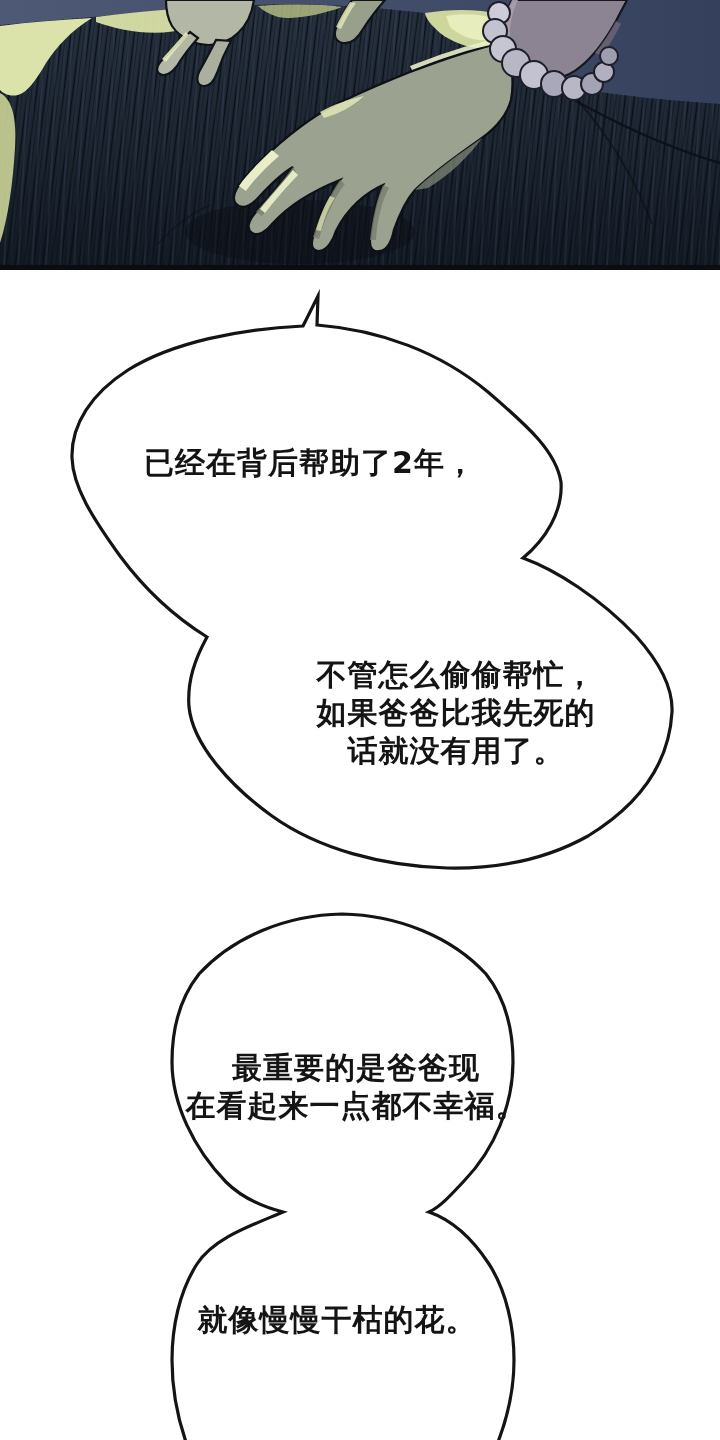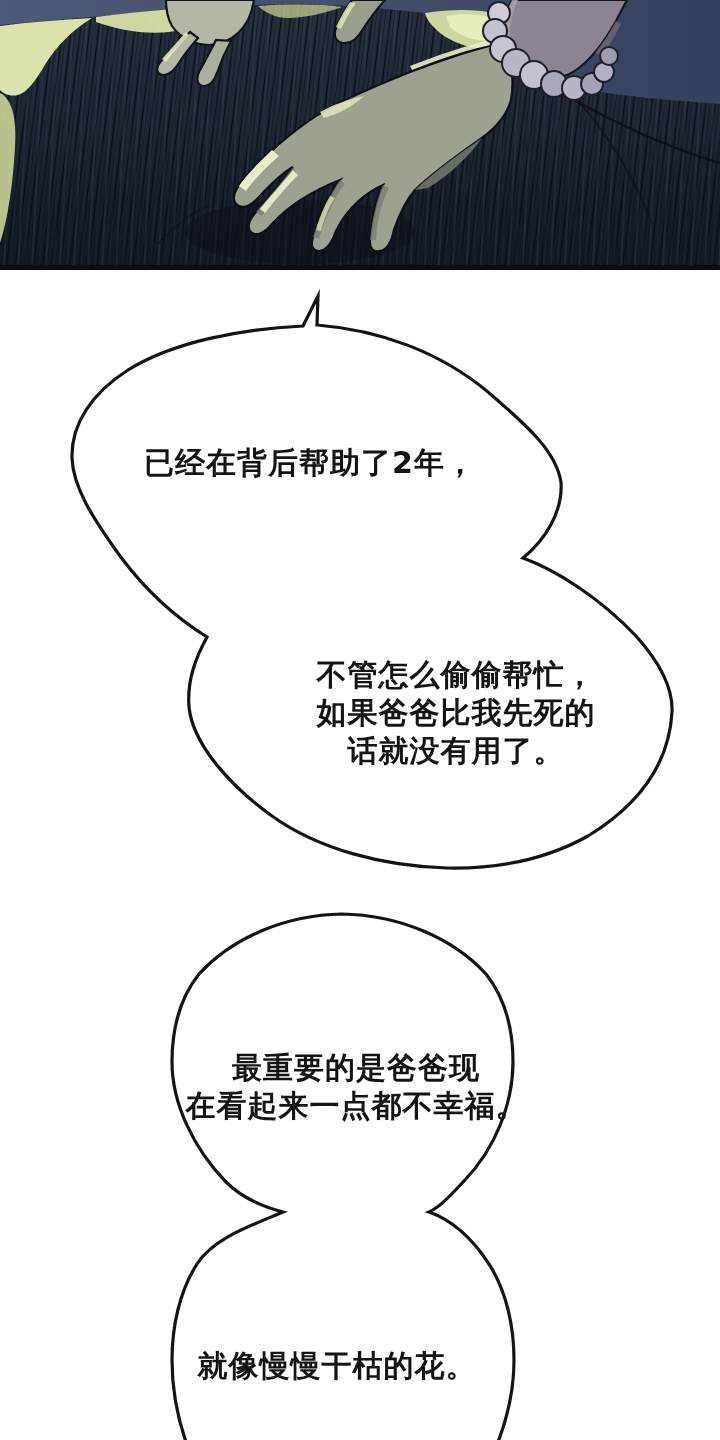--- a/index.html
+++ b/index.html
@@ -164,17 +164,17 @@
     <span class="line">不管怎么偷偷帮忙，</span>
     <span class="line">如果爸爸比我先死的</span>
     <span class="line">话就没有用了。</span>
   </div>
 
   <div class="bubble-text" style="left:146px;top:1049px;width:420px;">
     <span class="line">最重要的是爸爸现</span>
     <span class="line">在看起来一点都不幸福。</span>
   </div>
 
-  <div class="bubble-text" style="left:127px;top:1347px;width:420px;text-align:center;">
+  <div class="bubble-text" style="left:127px;top:1301px;width:420px;text-align:center;">
     <span class="line">就像慢慢干枯的花。</span>
   </div>
 
 </div>
 
 </body></html>

